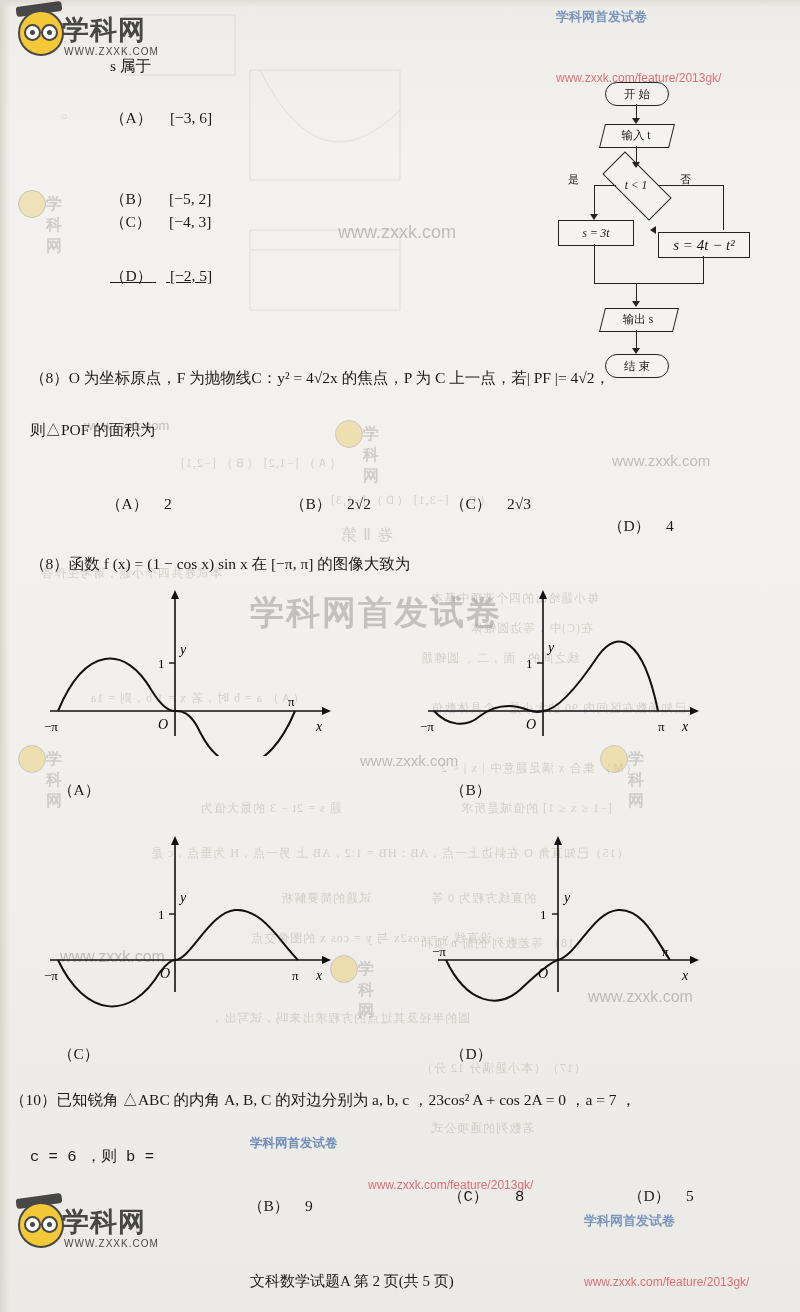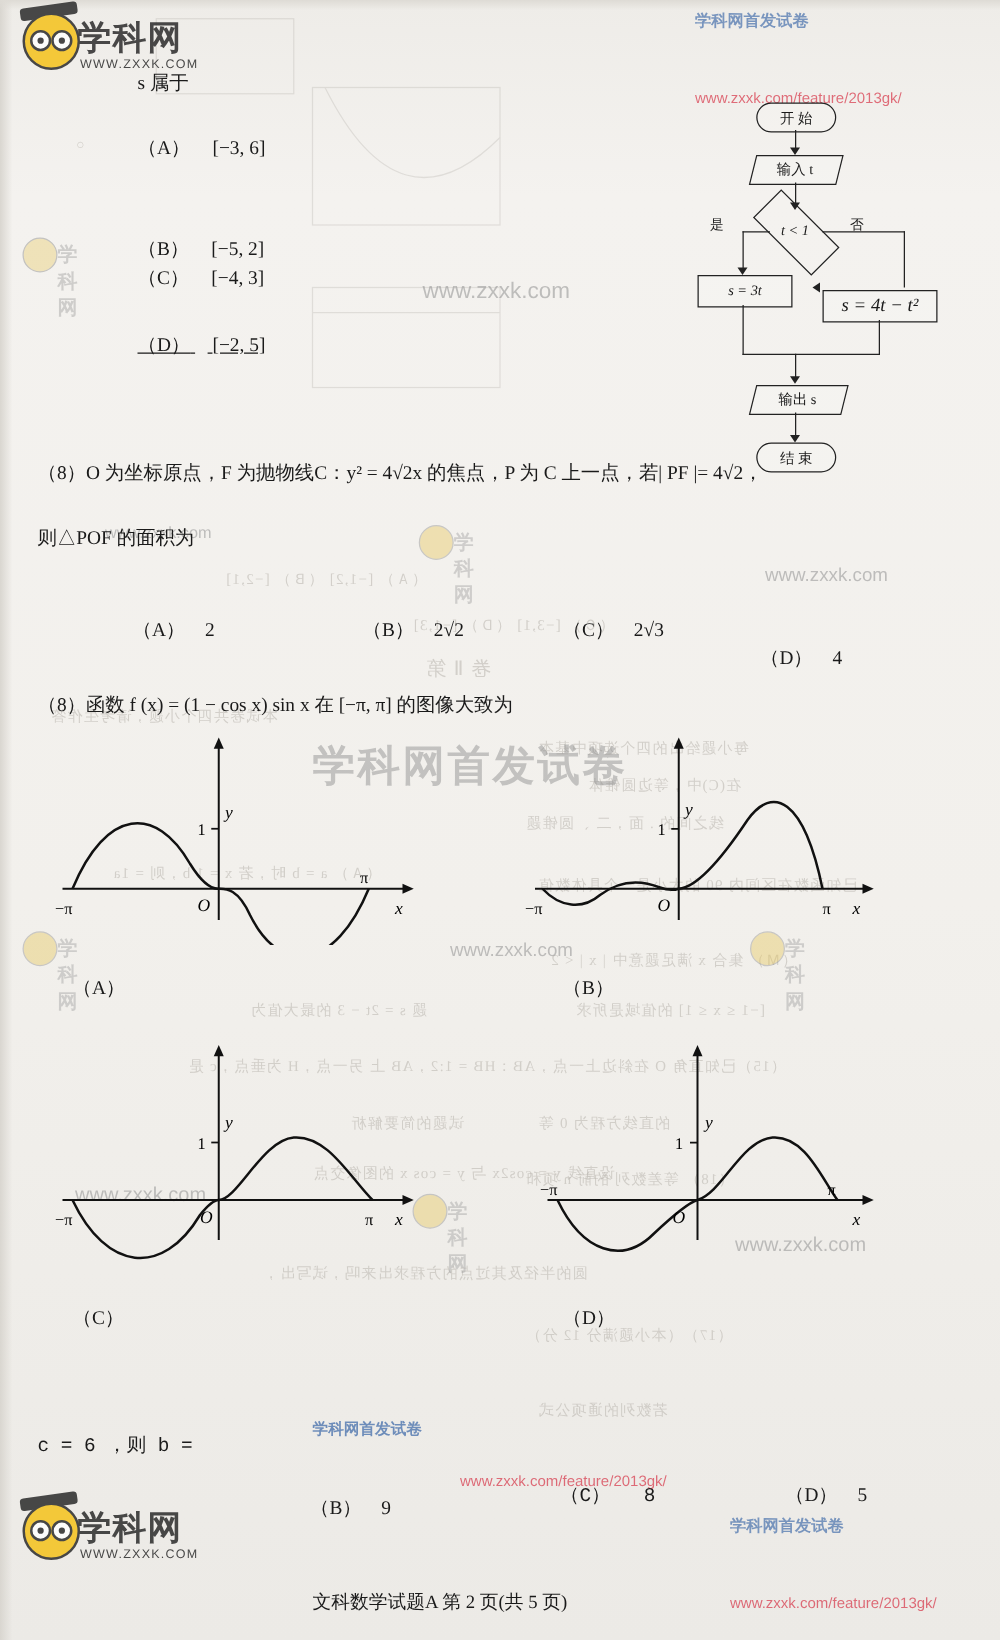--- a/index.html
+++ b/index.html
@@ -324,20 +324,21 @@
     <line x1="134" y1="82" x2="140" y2="82" stroke="#111" stroke-width="1.4"></line>
     <text x="122" y="87" font-size="13" font-family="Liberation Serif,serif">1</text>
     <text x="146" y="70" font-size="14" font-style="italic" font-family="Liberation Serif,serif">y</text>
     <text x="264" y="148" font-size="14" font-style="italic" font-family="Liberation Serif,serif">x</text>
     <text x="120" y="146" font-size="14" font-style="italic" font-family="Liberation Serif,serif">O</text>
     <text x="14" y="124" font-size="13" font-family="Liberation Serif,serif">−π</text>
     <text x="244" y="124" font-size="13" font-family="Liberation Serif,serif">π</text>
   </svg>
   <div class="gname" style="left:450px;top:1044px;">（D）</div>
 
+  <div class="txtline q" style="left:10px;top:1090px;">（10）已知锐角 △ABC 的内角 A, B, C 的对边分别为 a, b, c ，23cos² A + cos 2A = 0 ，a = 7 ，</div>
   <div class="txtline q" style="left:30px;top:1146px;font-family:Liberation Mono, monospace;">c = 6 ，则 b =</div>
 
   <div class="txtline opt" style="left:248px;top:1196px;">
     <span>（B）</span>
     <span style="display:inline-block;width:8px"></span>
     <span>9</span>
   </div>
   <div class="txtline opt" style="left:448px;top:1186px;font-family:Liberation Mono, monospace;">
     <span>（C）</span>
     <span style="display:inline-block;width:8px"></span>

